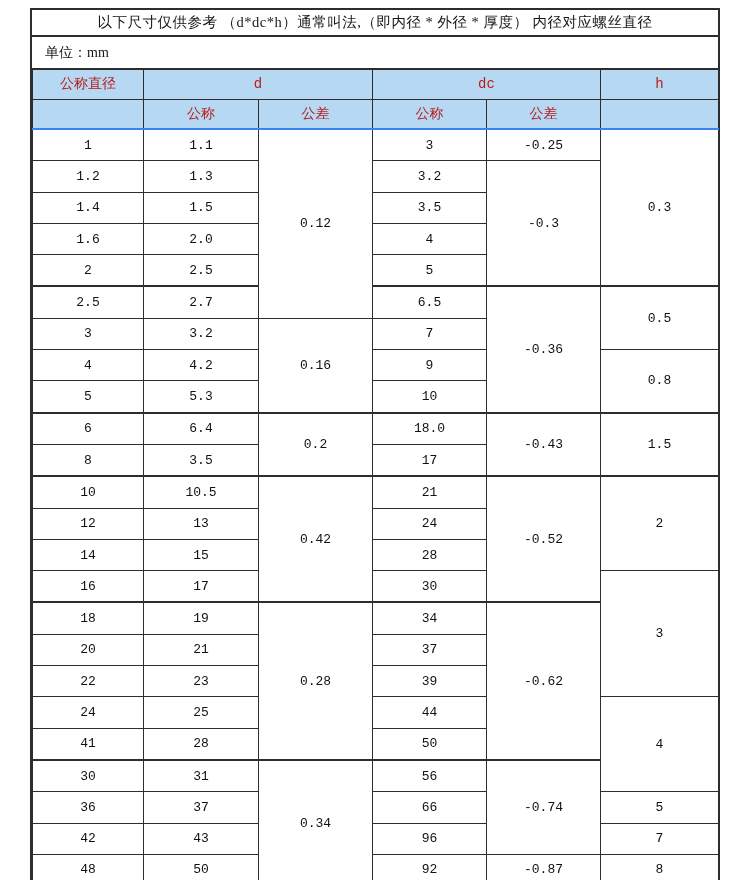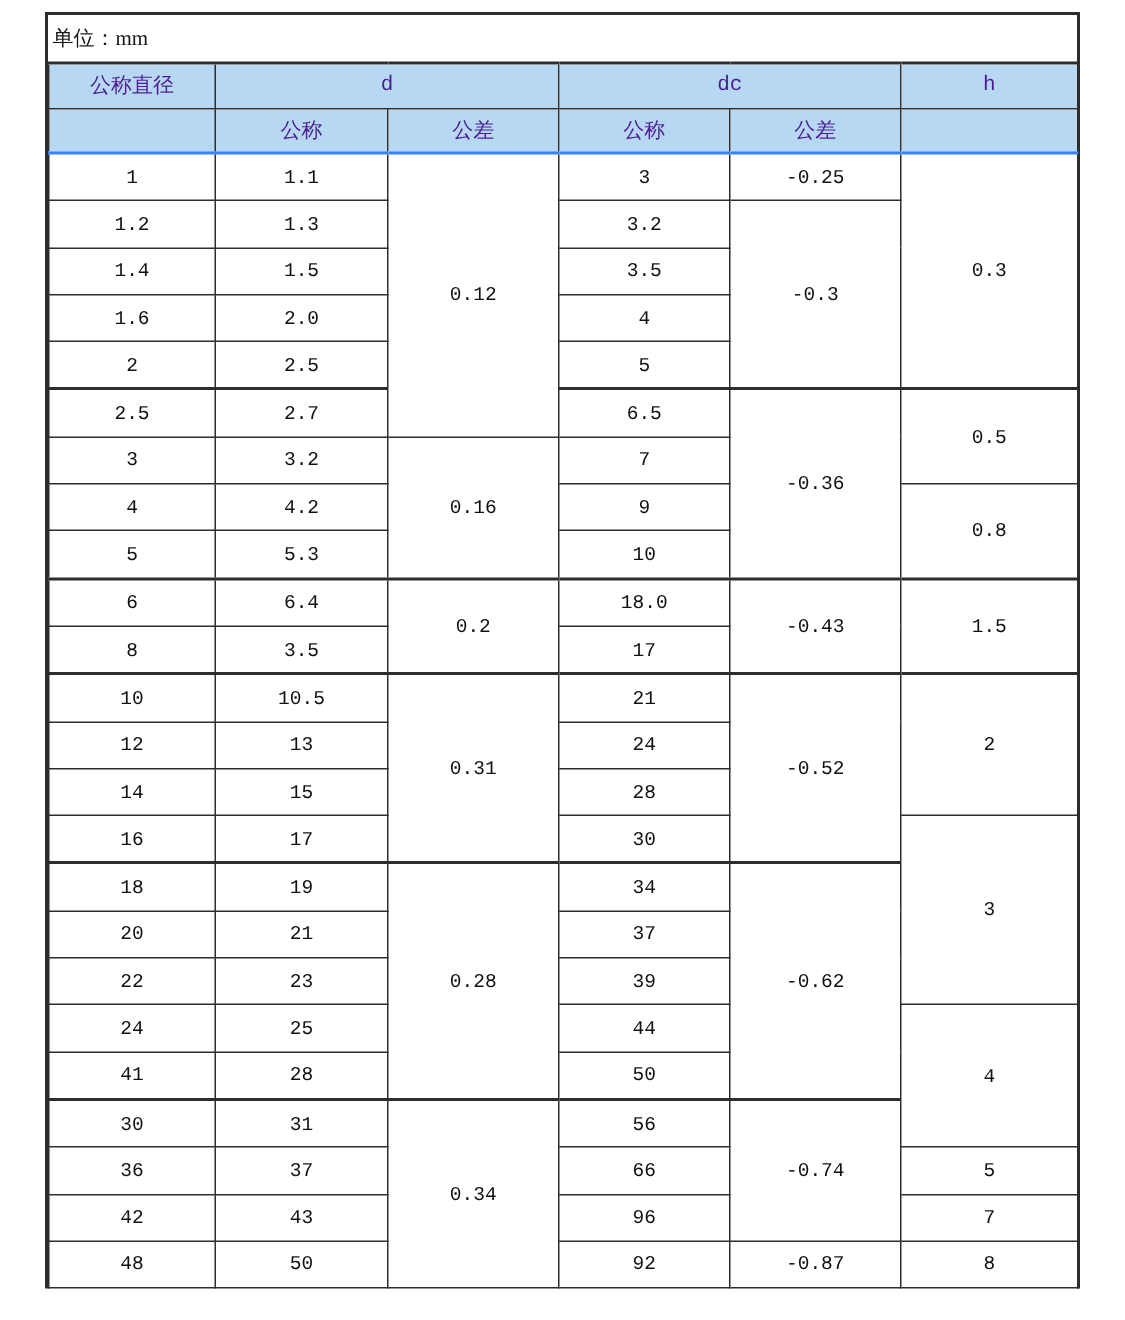--- a/index.html
+++ b/index.html
@@ -19,38 +19,38 @@
   .title-row{
     height:25px;
     border-bottom:2px solid #2d2d2d;
     display:flex;align-items:center;justify-content:center;
     font-family:"Liberation Serif","DejaVu Serif",serif;
     font-size:14.5px;letter-spacing:0.5px;white-space:nowrap;
   }
   .unit-row{
     height:31px;
     display:flex;align-items:center;
-    padding-left:3px;
+    padding-left:13px;
     font-family:"Liberation Serif","DejaVu Serif",serif;
     font-size:14px;
   }
   table.spec{
     border-collapse:collapse;table-layout:fixed;width:100%;
   }
   table.spec th, table.spec td{
     border:1px solid #2d2d2d;
     text-align:center;vertical-align:middle;
     padding:0;overflow:hidden;
   }
   table.spec thead th{
     background:#b6d8f2;
     height:28.5px;
     font-weight:normal;
     font-size:14px;
-    color:#4c1d95;
+    color:#b91c1c;
   }
   table.spec thead tr:first-child th{border-top:2px solid #2d2d2d;}
   table.spec thead tr:last-child th{border-bottom:2px solid #3b82f6;}
   table.spec thead th.lat{
     font-family:"Liberation Mono","DejaVu Sans Mono",monospace;
     font-size:14px;
   }
   table.spec tbody td{
     height:30.3px;
     font-family:"Liberation Mono","DejaVu Sans Mono",monospace;
@@ -58,20 +58,21 @@
     color:#111111;
   }
   table.spec td.ge{border-bottom-width:2px;}
 </style>
 </head>
 <body>
 
 <div class="sheet">
   <div class="frame">
 
+    <div class="title-row">以下尺寸仅供参考 （d*dc*h）通常叫法,（即内径 * 外径 * 厚度） 内径对应螺丝直径</div>
 
     <div class="unit-row">单位：mm</div>
 
     <table class="spec">
       <colgroup>
         <col style="width:111px">
           <col style="width:115px">
           <col style="width:114px">
         <col style="width:114px">
           <col style="width:114px">
@@ -156,21 +157,21 @@
             <td rowspan="2" class="ge">1.5</td>
           </tr>
           <tr>
             <td rowspan="1" class="ge">8</td>
             <td rowspan="1" class="ge">3.5</td>
             <td rowspan="1" class="ge">17</td>
           </tr>
           <tr>
             <td rowspan="1">10</td>
             <td rowspan="1">10.5</td>
-            <td rowspan="4" class="ge">0.31</td>
+            <td rowspan="4" class="ge">0.42</td>
             <td rowspan="1">21</td>
             <td rowspan="4" class="ge">-0.52</td>
             <td rowspan="3">2</td>
           </tr>
           <tr>
             <td rowspan="1">12</td>
             <td rowspan="1">13</td>
             <td rowspan="1">24</td>
           </tr>
           <tr>

